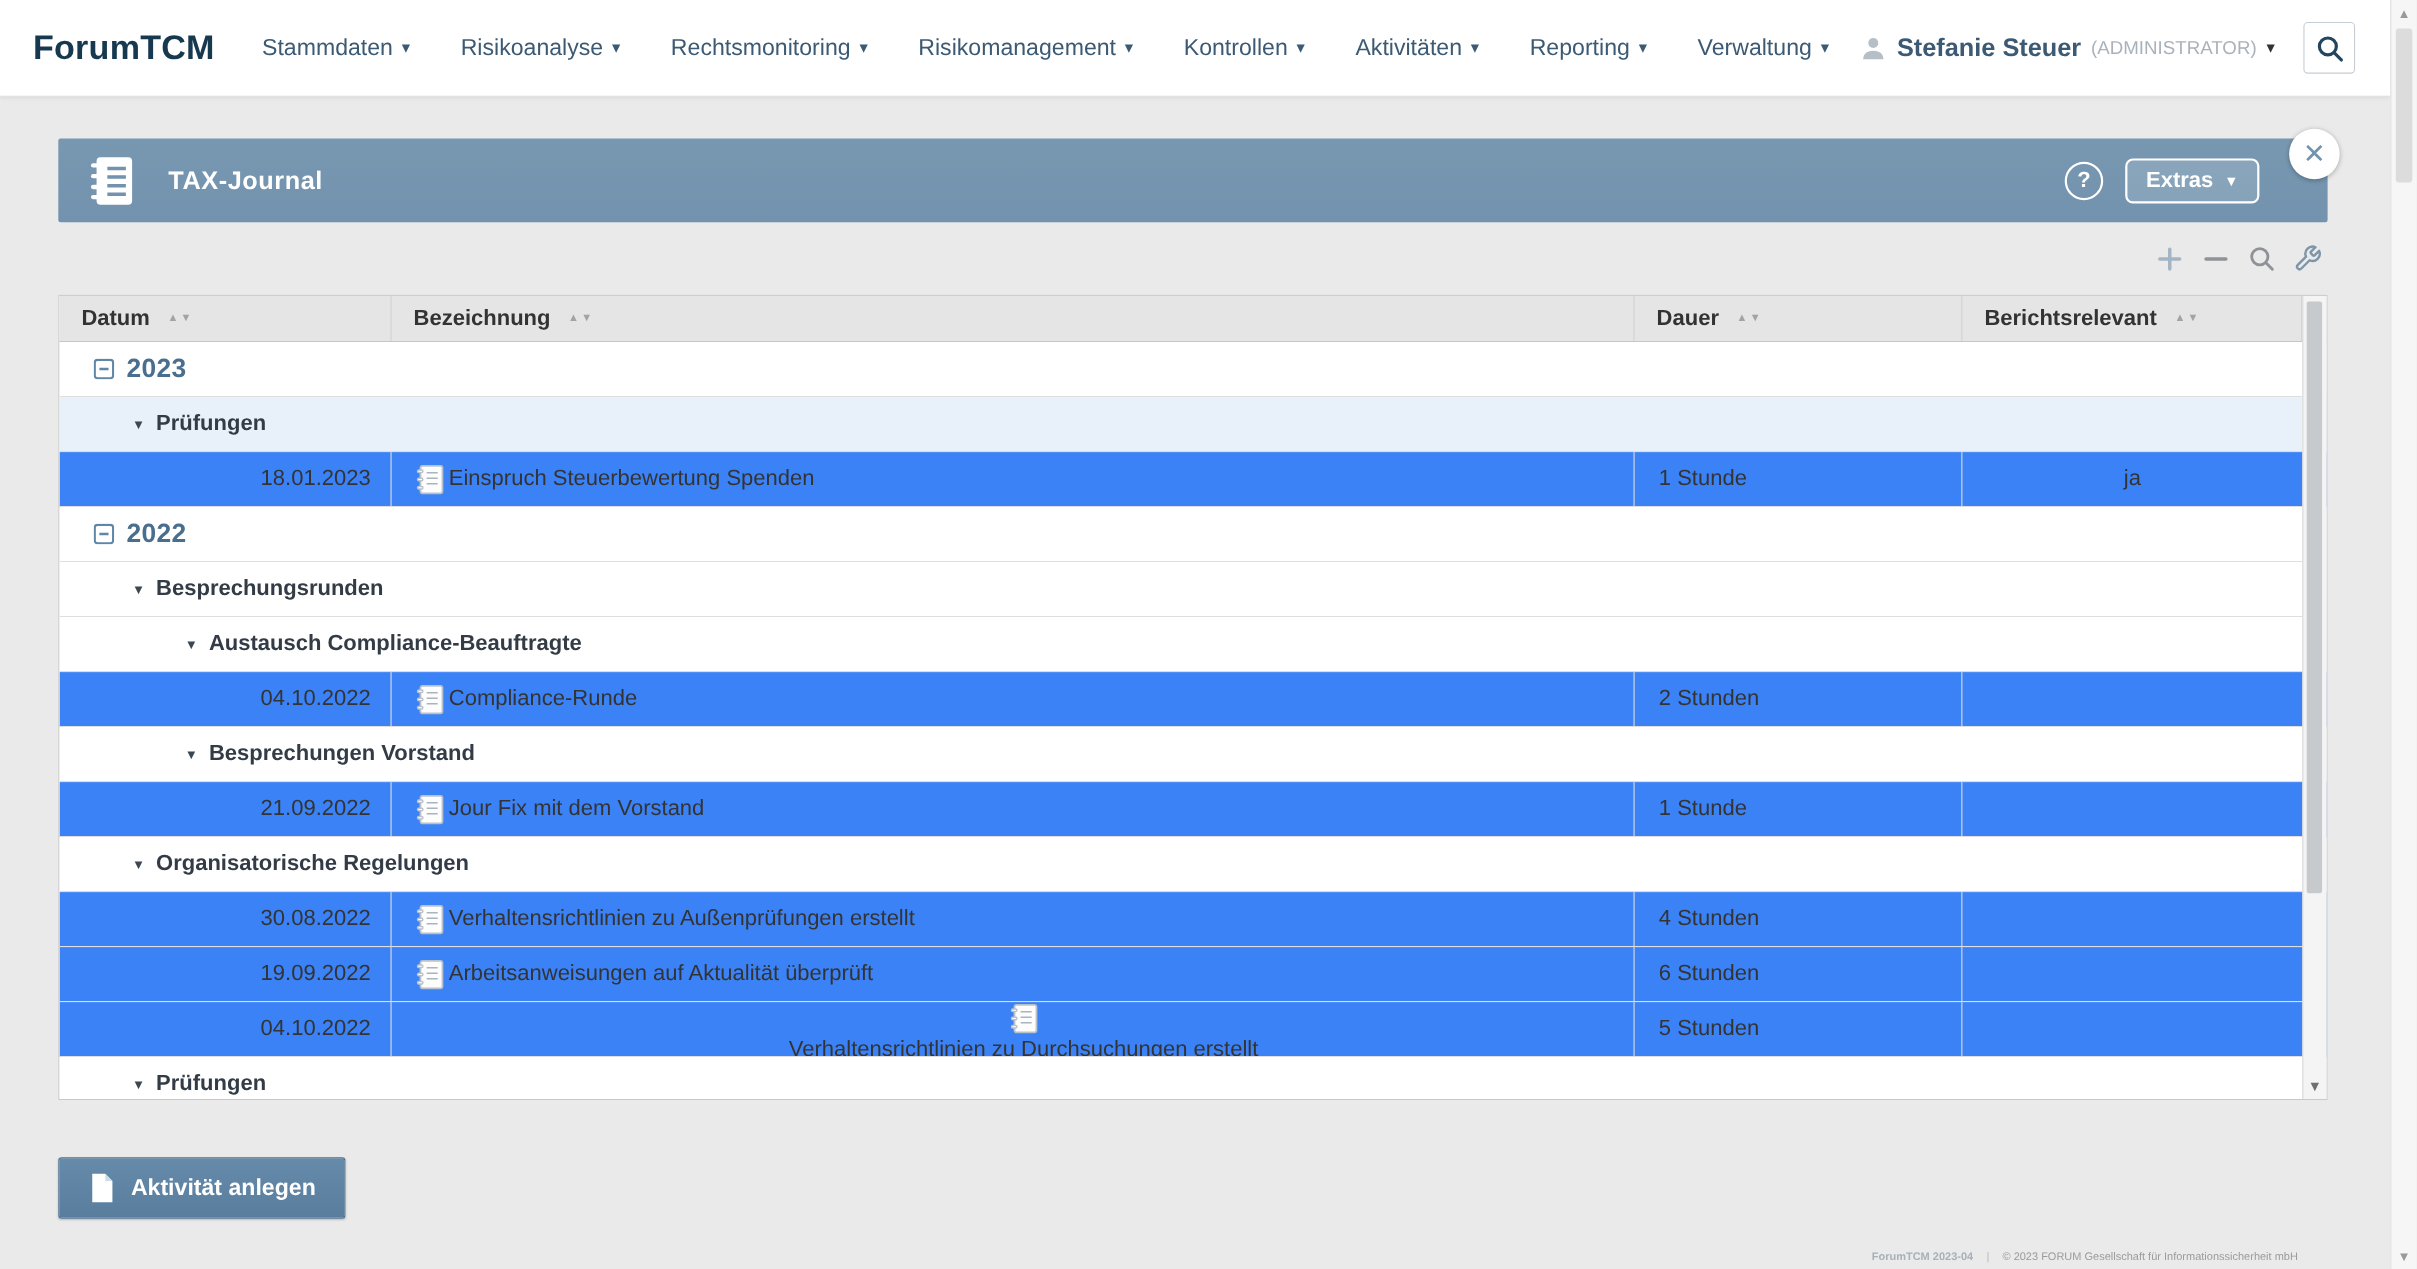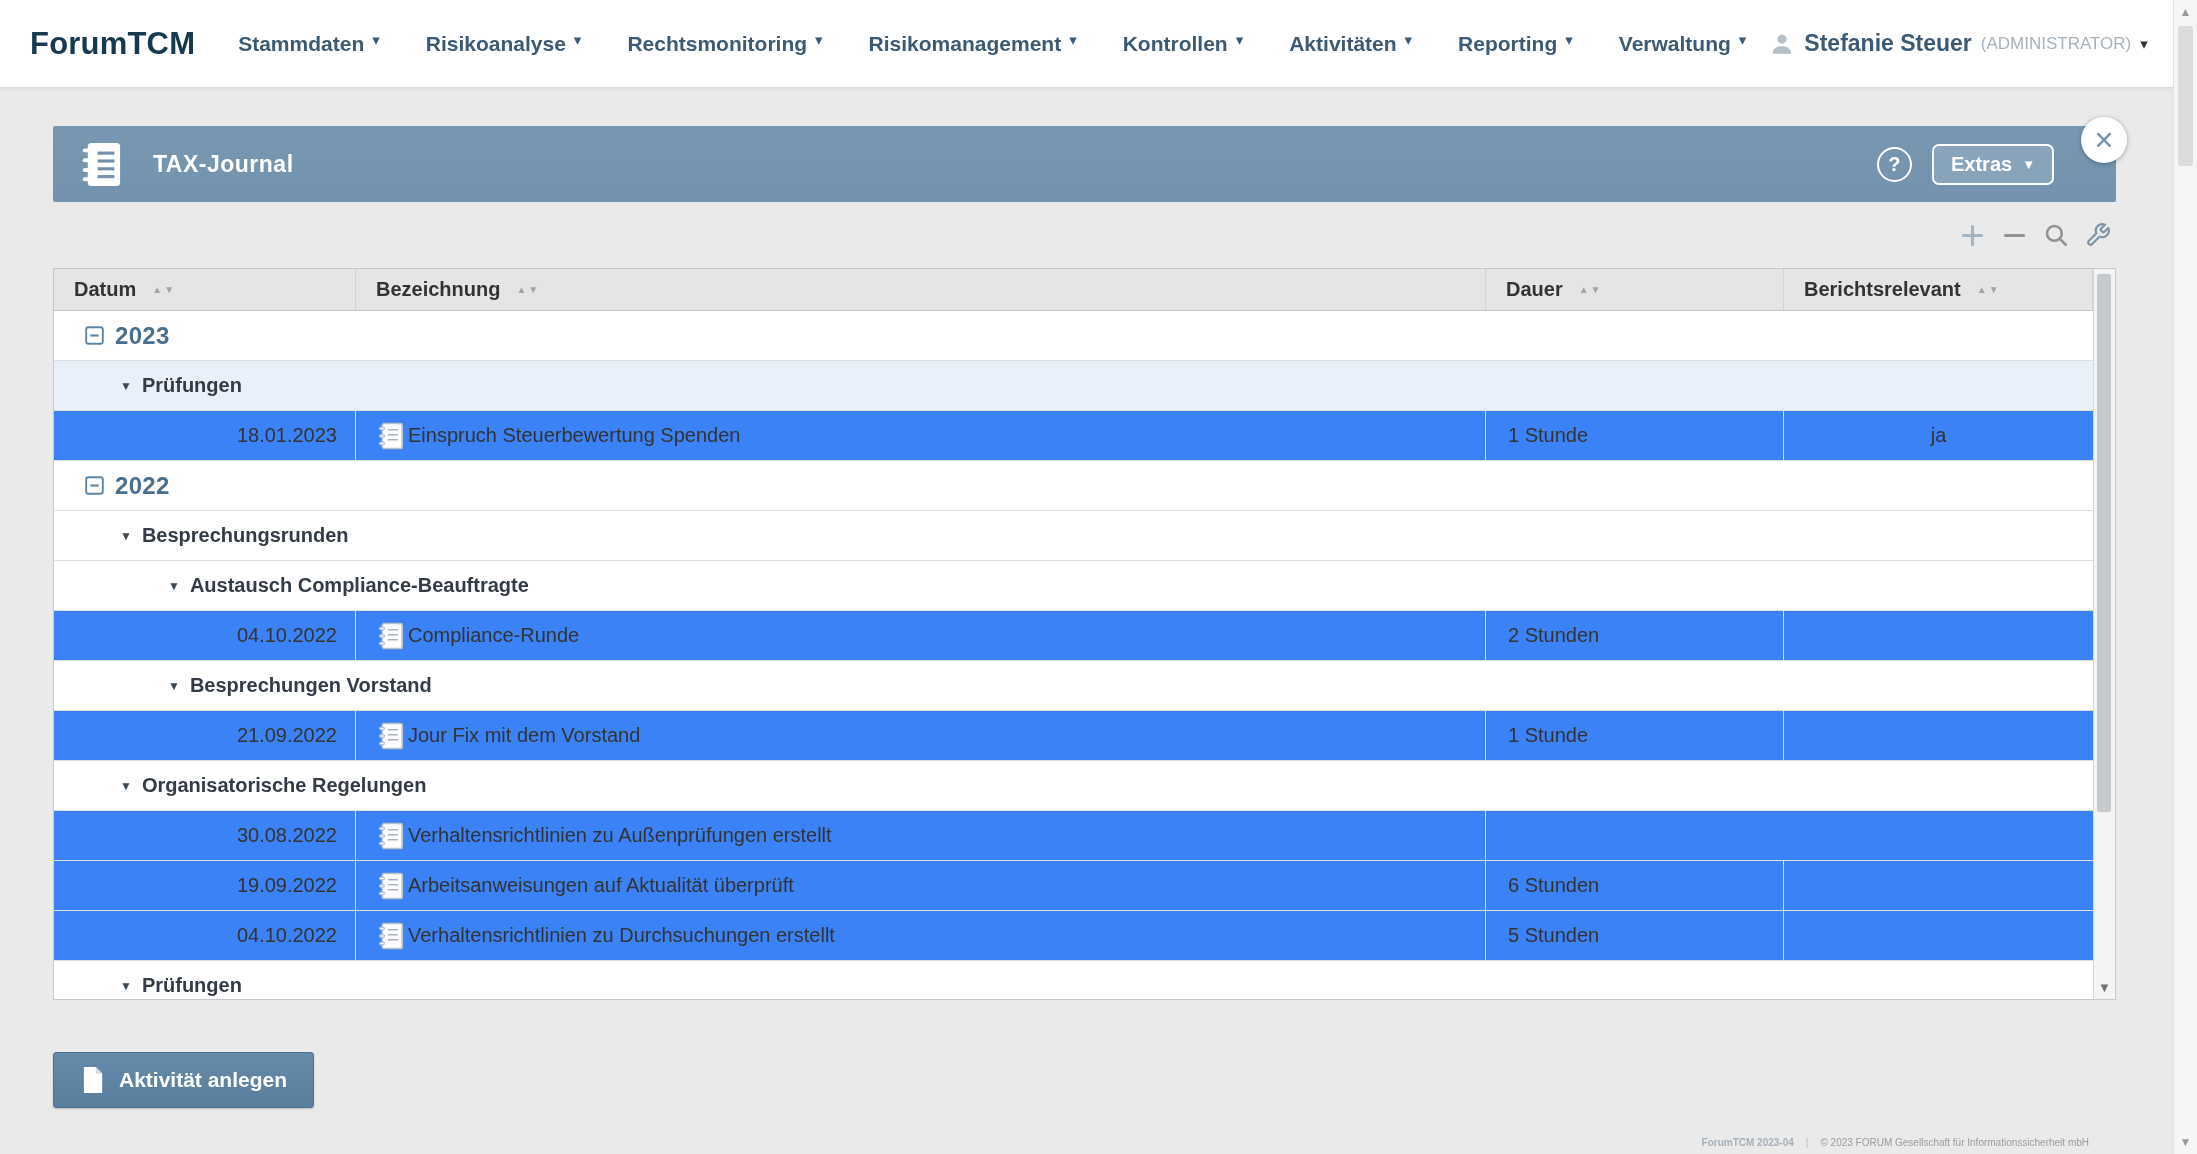--- a/index.html
+++ b/index.html
@@ -20,21 +20,21 @@
   }
   
   .topbar{
     position:absolute;top:0;left:0;right:24px;height:88px;
     background:#fff;border-bottom:1px solid #dcdcdc;
     box-shadow:0 1px 4px rgba(0,0,0,.07);
     display:flex;align-items:center;z-index:5;
   }
   .logo{margin-left:30px;font-size:31px;font-weight:700;color:var(--c-logo);letter-spacing:.2px;cursor:pointer;white-space:nowrap}
   .nav{display:flex;align-items:center;margin-left:20px}
-  .nav-item{display:flex;gap:8px;padding:0 23px;font-size:21px;font-weight:700;color:var(--c-nav_text);cursor:pointer;white-space:nowrap}
+  .nav-item{display:flex;align-items:center;gap:8px;padding:0 23px;font-size:21px;font-weight:400;color:var(--c-nav_text);cursor:pointer;white-space:nowrap}
   .caret{font-size:15px;line-height:1;color:inherit}
   .user{display:flex;align-items:center;gap:9px;margin-left:auto;cursor:pointer;white-space:nowrap}
   .user-icon{display:flex;align-items:center}
   .user-name{font-size:23px;font-weight:700;color:var(--c-nav_text)}
   .user-role{font-size:17px;color:#a8b2bb;font-weight:400}
   .search-btn{
     margin-left:26px;margin-right:32px;width:47px;height:47px;flex:0 0 auto;
     border:1px solid #c7cdd3;border-radius:4px;background:#fff;
     display:flex;align-items:center;justify-content:center;color:#23455e;cursor:pointer;
   }
@@ -376,20 +376,21 @@
                 <rect x="2.8" y="5" width="4" height="1.8" rx="0.9" fill="#fff" stroke="#b9c2ca" stroke-width="1"></rect>
                 <rect x="2.8" y="11" width="4" height="1.8" rx="0.9" fill="#fff" stroke="#b9c2ca" stroke-width="1"></rect>
                 <rect x="2.8" y="17" width="4" height="1.8" rx="0.9" fill="#fff" stroke="#b9c2ca" stroke-width="1"></rect>
                 <line x1="9.5" y1="7" x2="17.5" y2="7" stroke="#a8b4be" stroke-width="1.2"></line>
                 <line x1="9.5" y1="11" x2="17.5" y2="11" stroke="#a8b4be" stroke-width="1.2"></line>
                 <line x1="9.5" y1="15" x2="17.5" y2="15" stroke="#a8b4be" stroke-width="1.2"></line>
               </svg>
             </span>
             <span>Verhaltensrichtlinien zu Außenprüfungen erstellt</span>
           </div>
+          <div class="cell c-dur" style="width: 298px;">4 Stunden</div>
           <div class="cell c-rep" style="width: 309px;"></div>
         </div>
         <div class="row item-row">
           <div class="cell c-date" style="width: 302px;">19.09.2022</div>
           <div class="cell c-name" style="width: 1130px;">
             <span class="note-icon">
               <svg width="30" height="30" viewBox="0 0 24 24">
                 <rect x="5" y="2" width="16" height="20" rx="1.5" fill="#fdfdfd" stroke="#b9c2ca" stroke-width="1.3"></rect>
                 <rect x="2.8" y="5" width="4" height="1.8" rx="0.9" fill="#fff" stroke="#b9c2ca" stroke-width="1"></rect>
                 <rect x="2.8" y="11" width="4" height="1.8" rx="0.9" fill="#fff" stroke="#b9c2ca" stroke-width="1"></rect>
@@ -399,21 +400,21 @@
                 <line x1="9.5" y1="15" x2="17.5" y2="15" stroke="#a8b4be" stroke-width="1.2"></line>
               </svg>
             </span>
             <span>Arbeitsanweisungen auf Aktualität überprüft</span>
           </div>
           <div class="cell c-dur" style="width: 298px;">6 Stunden</div>
           <div class="cell c-rep" style="width: 309px;"></div>
         </div>
         <div class="row item-row">
           <div class="cell c-date" style="width: 302px;">04.10.2022</div>
-          <div class="cell c-name" style="width: 1130px;">
+          <div class="cell c-name" style="width: 1130px; flex-direction: column;">
             <span class="note-icon">
               <svg width="30" height="30" viewBox="0 0 24 24">
                 <rect x="5" y="2" width="16" height="20" rx="1.5" fill="#fdfdfd" stroke="#b9c2ca" stroke-width="1.3"></rect>
                 <rect x="2.8" y="5" width="4" height="1.8" rx="0.9" fill="#fff" stroke="#b9c2ca" stroke-width="1"></rect>
                 <rect x="2.8" y="11" width="4" height="1.8" rx="0.9" fill="#fff" stroke="#b9c2ca" stroke-width="1"></rect>
                 <rect x="2.8" y="17" width="4" height="1.8" rx="0.9" fill="#fff" stroke="#b9c2ca" stroke-width="1"></rect>
                 <line x1="9.5" y1="7" x2="17.5" y2="7" stroke="#a8b4be" stroke-width="1.2"></line>
                 <line x1="9.5" y1="11" x2="17.5" y2="11" stroke="#a8b4be" stroke-width="1.2"></line>
                 <line x1="9.5" y1="15" x2="17.5" y2="15" stroke="#a8b4be" stroke-width="1.2"></line>
               </svg>

